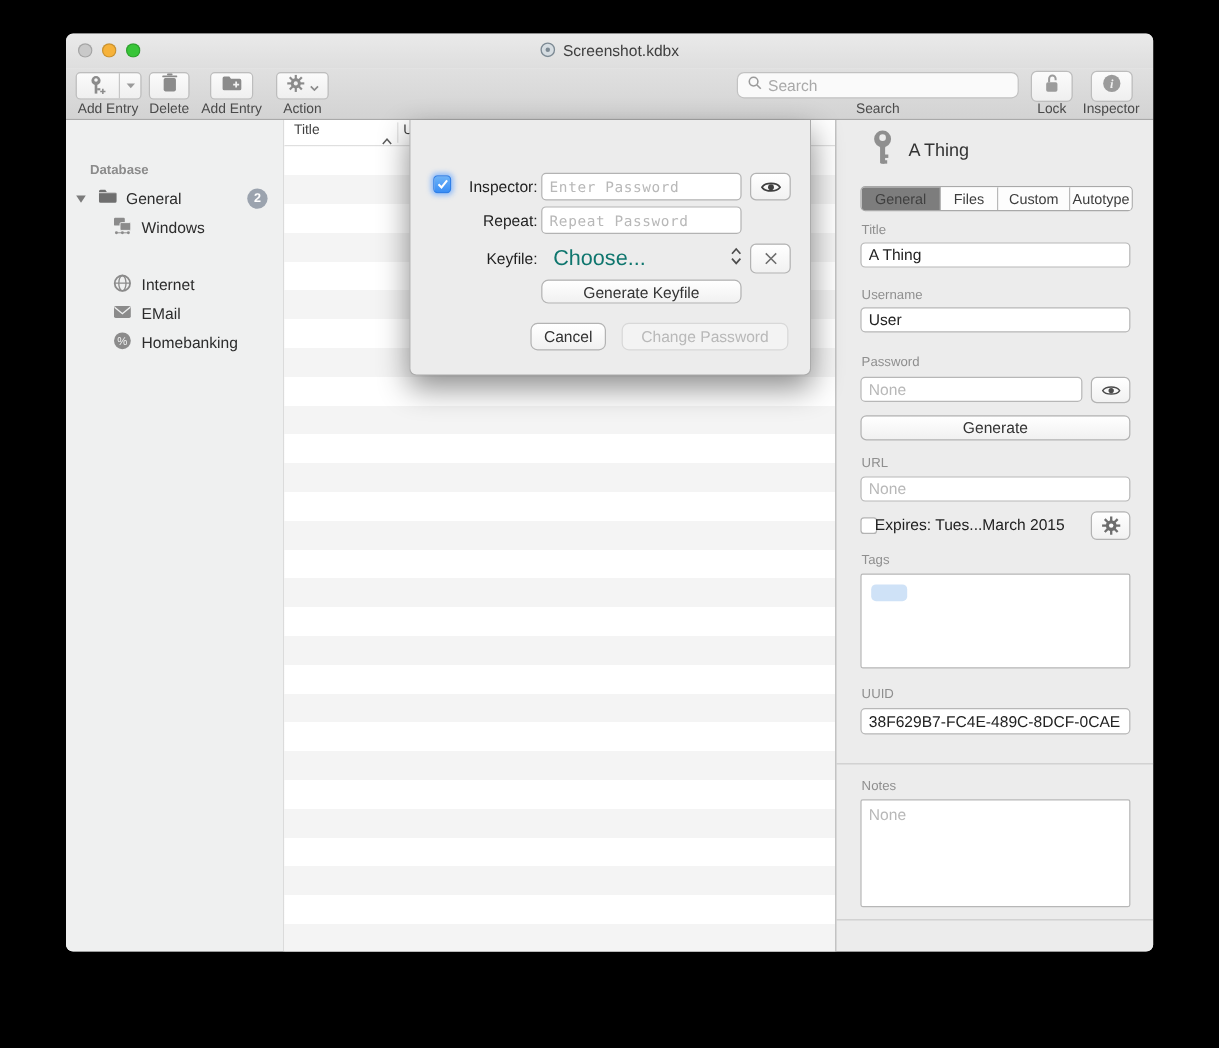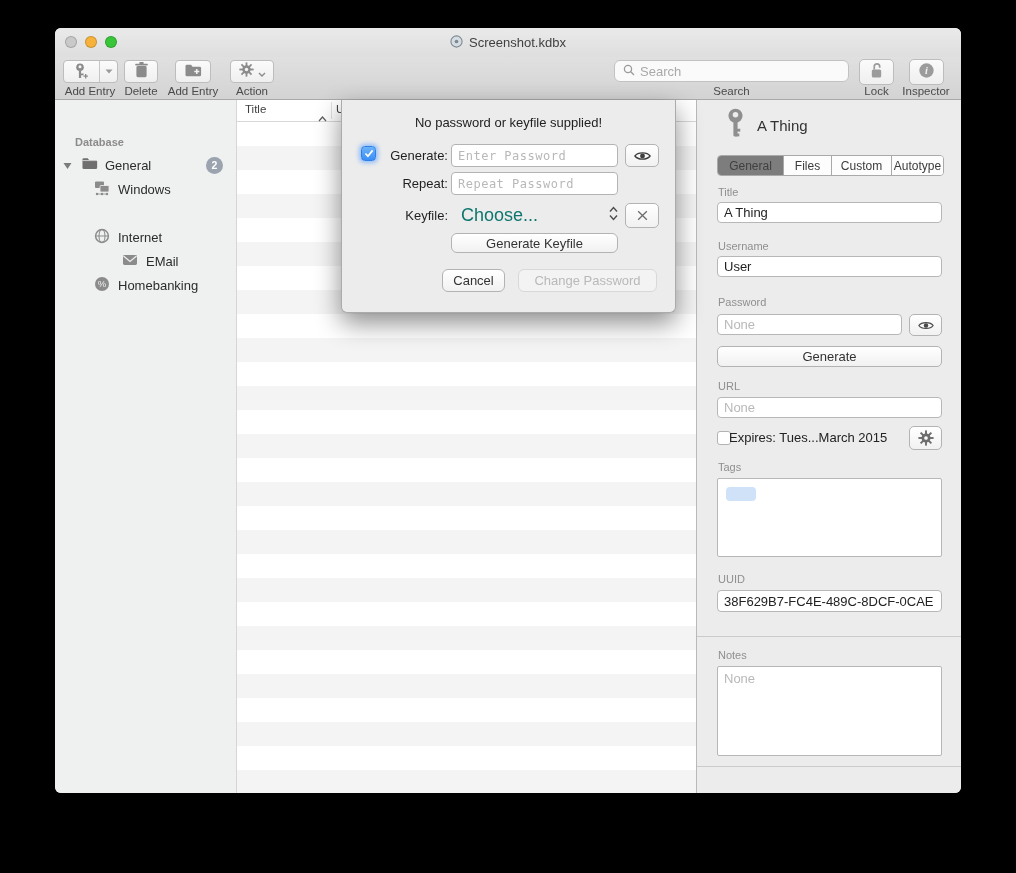--- a/index.html
+++ b/index.html
@@ -260,21 +260,21 @@
           <span style="margin-left:39px;">
             <svg width="16" height="16" viewBox="0 0 16 16">
                 <circle cx="8" cy="8" r="6.4" fill="none" stroke="#8b8b8b" stroke-width="1.5"></circle>
                 <ellipse cx="8" cy="8" rx="3" ry="6.4" fill="none" stroke="#8b8b8b" stroke-width="1.1"></ellipse>
                 <path d="M1.6 8 h12.8" stroke="#8b8b8b" stroke-width="1.1"></path>
               </svg>
           </span>
           <span style="margin-left:8px;">Internet</span>
         </div>
 
-        <div class="sb-row" style="top:150px;padding-left:28px;">
+        <div class="sb-row" style="top:150px;">
           <span style="margin-left:39px;">
             <svg width="16" height="16" viewBox="0 0 16 16">
                 <rect x="1" y="3" width="14" height="10" rx="1.4" fill="#8b8b8b"></rect>
                 <path d="M1.5 4 L8 9.4 L14.5 4" stroke="#eff0f0" stroke-width="1.2" fill="none"></path>
               </svg>
           </span>
           <span style="margin-left:8px;">EMail</span>
         </div>
 
         <div class="sb-row" style="top:174px;">
@@ -375,28 +375,27 @@
         <div class="divider" style="top:536px;"></div>
 
         <span class="ins-label" style="top:549px;">Notes</span>
         <textarea class="notes" placeholder="None" style=""></textarea>
 
         <div class="divider" style="top:666px;"></div>
       </div>
     </div>
 
     <div class="sheet">
-      <div class="sh-msg">No password or keyfile supplied!</div>
 
       <span class="cb-checked" style="left:19px;top:46px;">
         <svg width="10" height="9" viewBox="0 0 11 10">
             <path d="M1.5 5 L4.3 8 L9.5 1.5" stroke="#fff" stroke-width="1.9" fill="none"></path>
           </svg>
       </span>
-      <span class="sh-label" style="top:48px;">Generate:</span>
+      <span class="sh-label" style="top:48px;">Inspector:</span>
       <input class="sh-input" style="top: 44px;" placeholder="Enter Password">
       <span class="iconbtn" style="left:283px;top:44px;width:34px;height:23px;">
         <svg width="17" height="12" viewBox="0 0 18 12">
             <path d="M1 6 C4 1.6 14 1.6 17 6 C14 10.4 4 10.4 1 6 Z" fill="none" stroke="#3f3f3f" stroke-width="1.5"></path>
             <circle cx="9" cy="6" r="2.6" fill="#3f3f3f"></circle>
           </svg>
       </span>
 
       <span class="sh-label" style="top:76px;">Repeat:</span>
       <input class="sh-input" style="top: 72px;" placeholder="Repeat Password">

